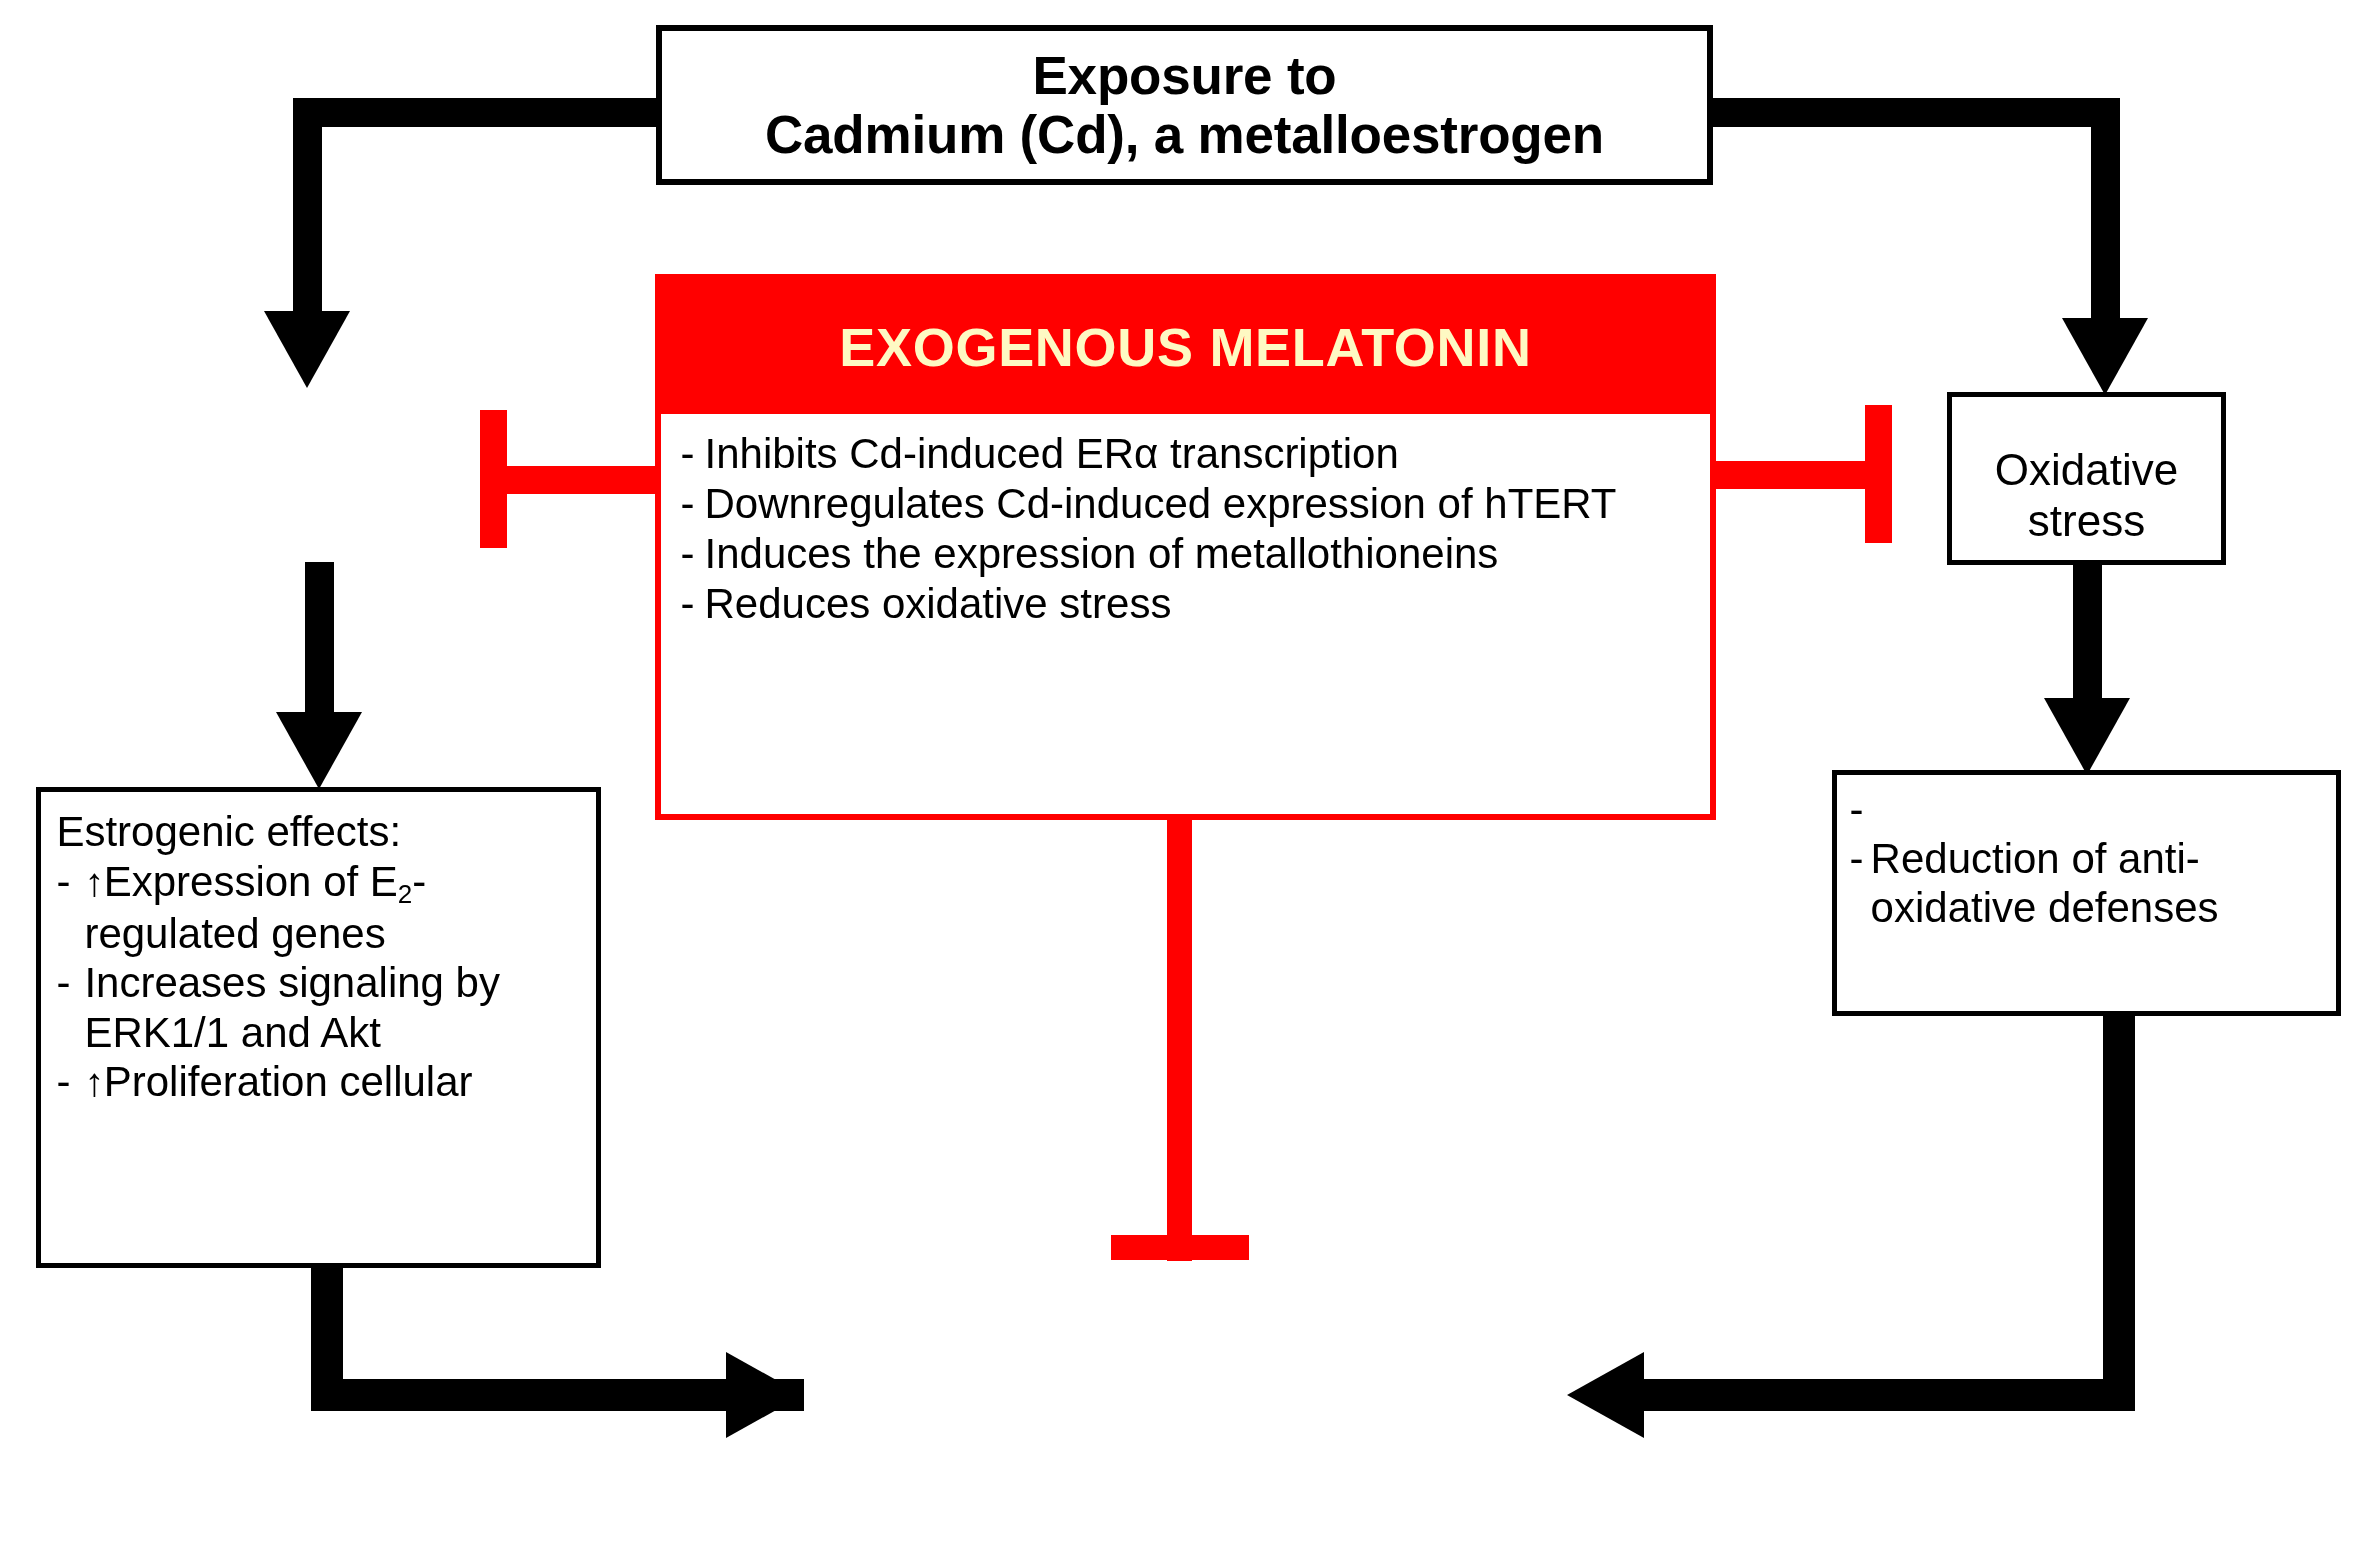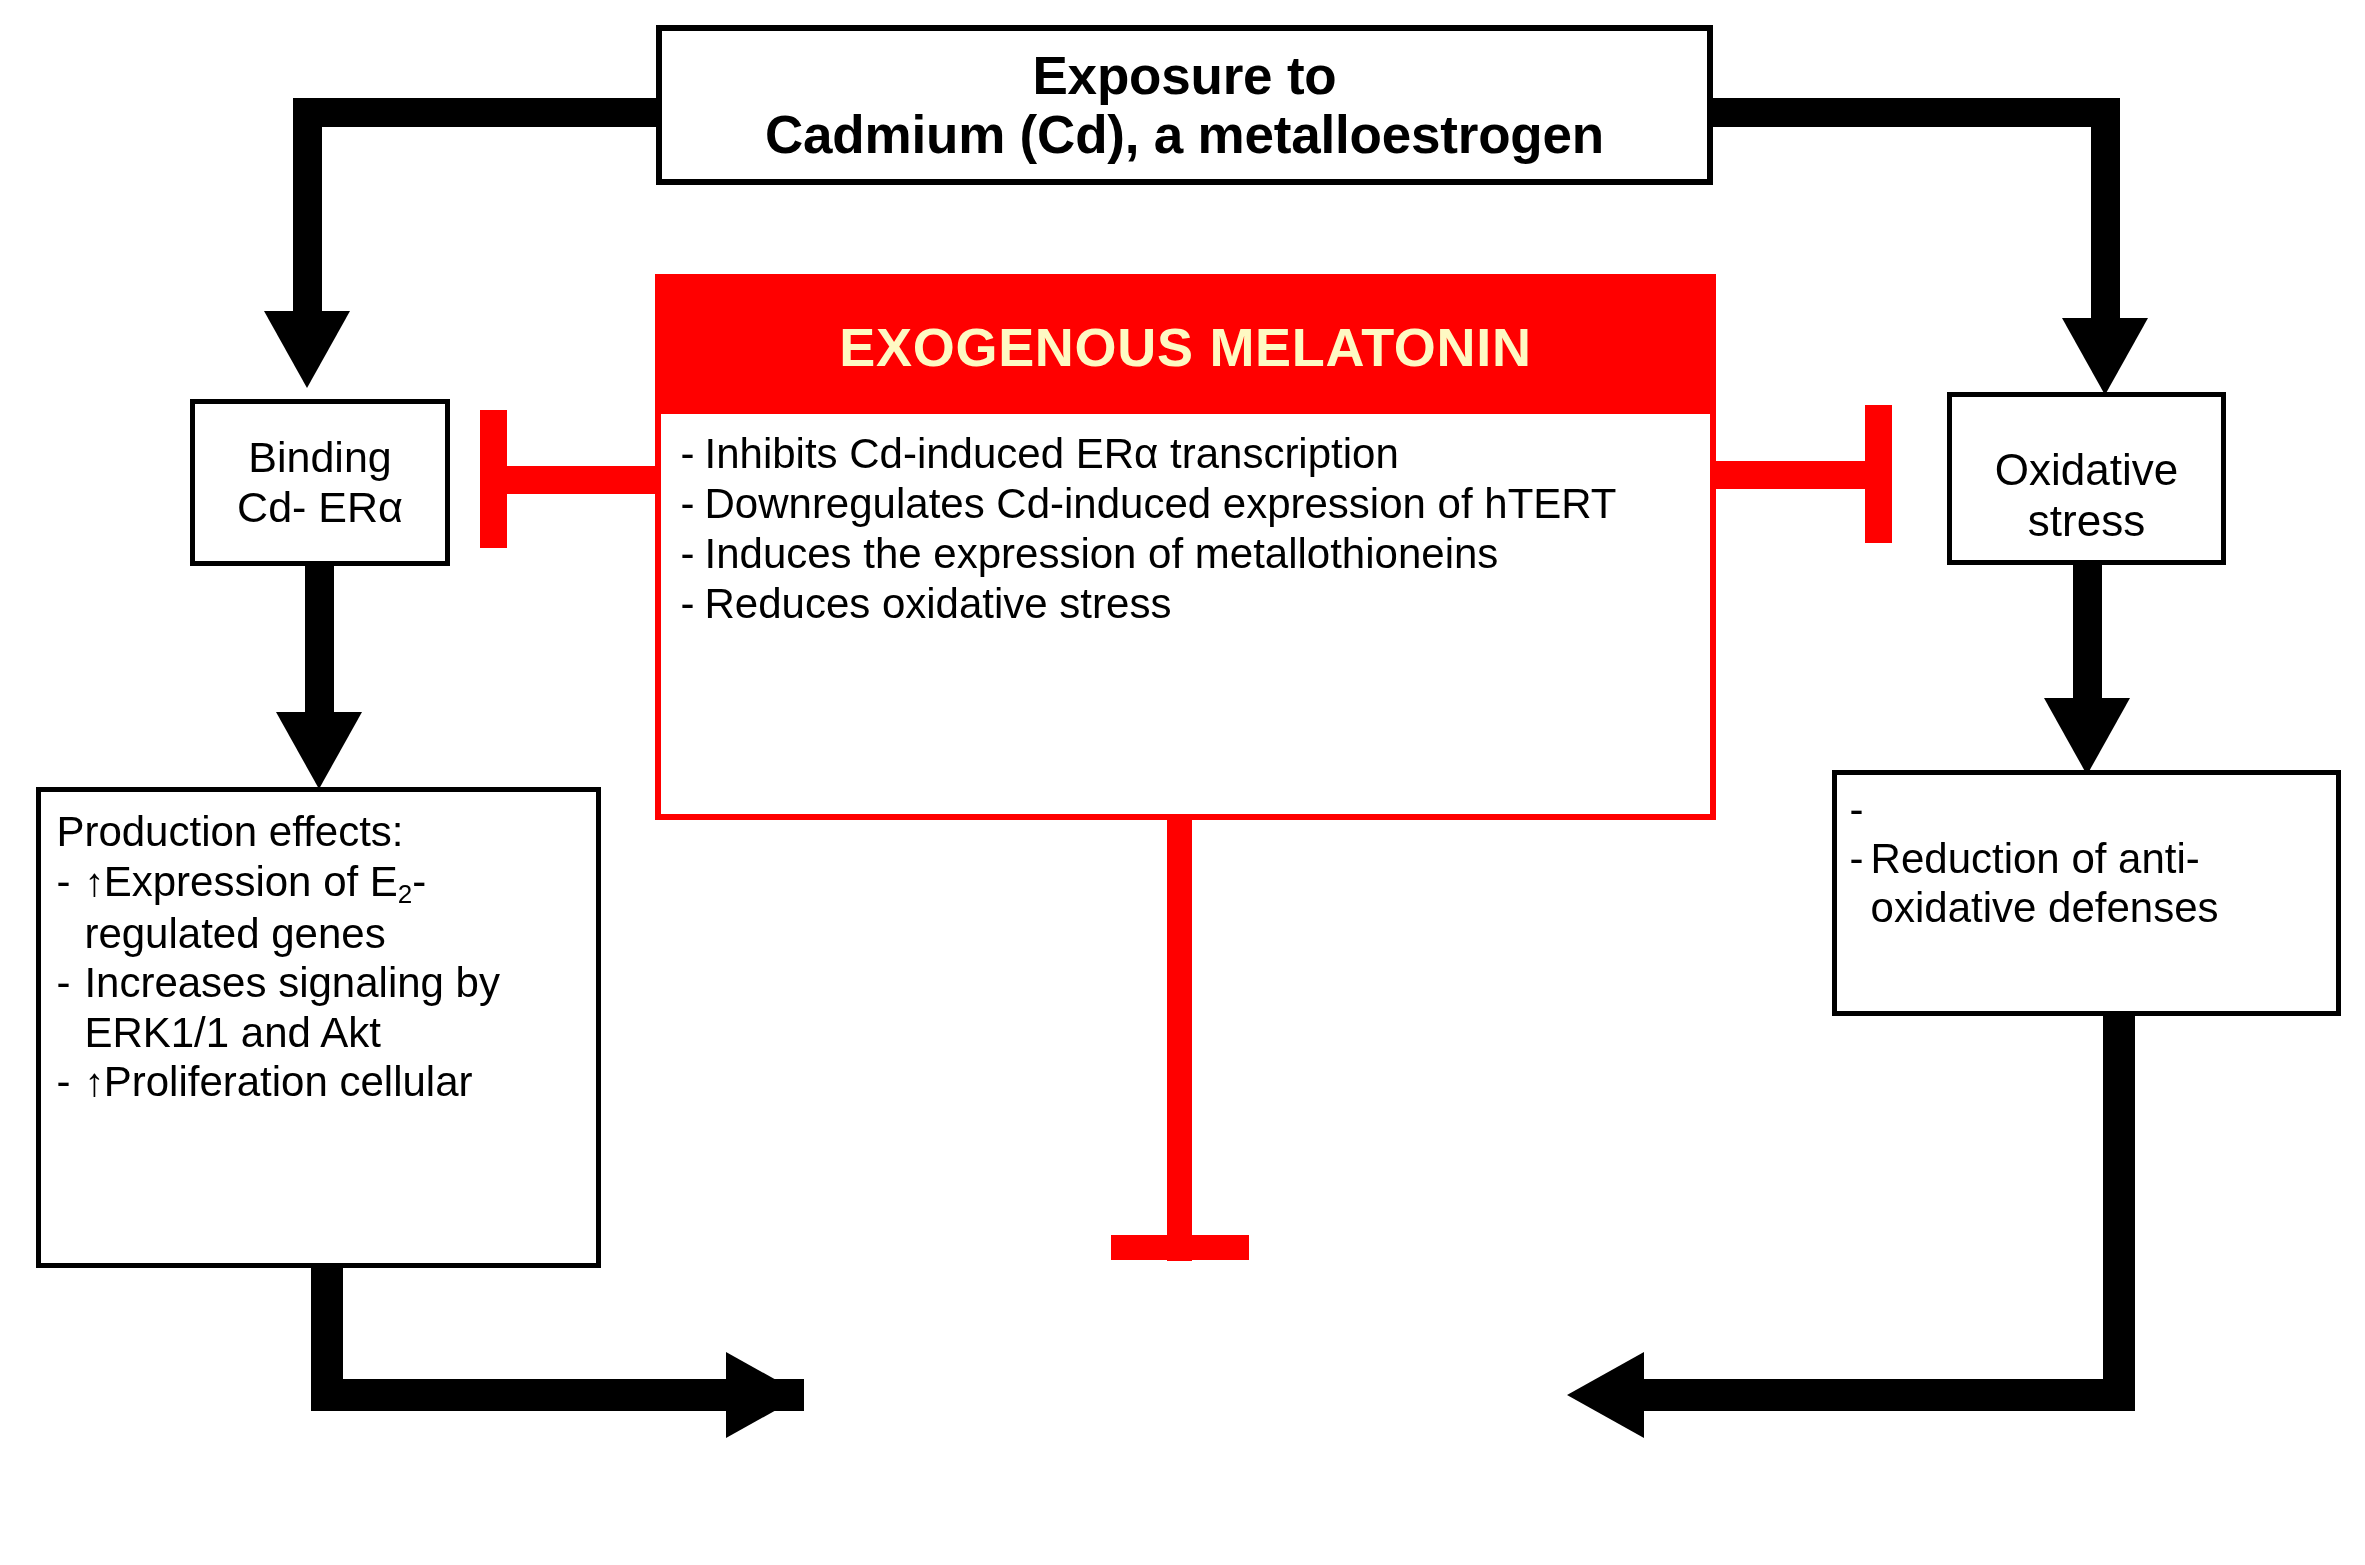--- a/index.html
+++ b/index.html
@@ -250,32 +250,28 @@
   <div class="redbar" style="left:1865px; top:405px; width:26.5px; height:138px;"></div>
 
   <div class="redbar" style="left:1167px; top:814px; width:25px; height:447px;"></div>
   <div class="redbar" style="left:1111px; top:1235px; width:138px; height:25px;"></div>
 
   <div class="box" id="exposure-box">
     <div class="label">Exposure to
 Cadmium (Cd), a metalloestrogen</div>
   </div>
 
-  <div class="box" id="binding-box">
-    <div class="label">Binding
-Cd- ERα</div>
-  </div>
 
   <div class="box" id="oxidative-box">
     <div class="label">Oxidative
 stress</div>
   </div>
 
   <div class="box" id="estrogenic-box">
-    <div class="heading">Production effects:</div>
+    <div class="heading">Estrogenic effects:</div>
 
     <div class="bullet">
       <span class="dash">-</span>
       <span class="btext"><span class="uparrow">↑</span><span>Expression of E</span><sub>2</sub><span>-regulated genes</span></span>
     </div>
 
     <div class="bullet">
       <span class="dash">-</span>
       <span class="btext">Increases signaling by ERK1/1 and Akt</span>
     </div>

